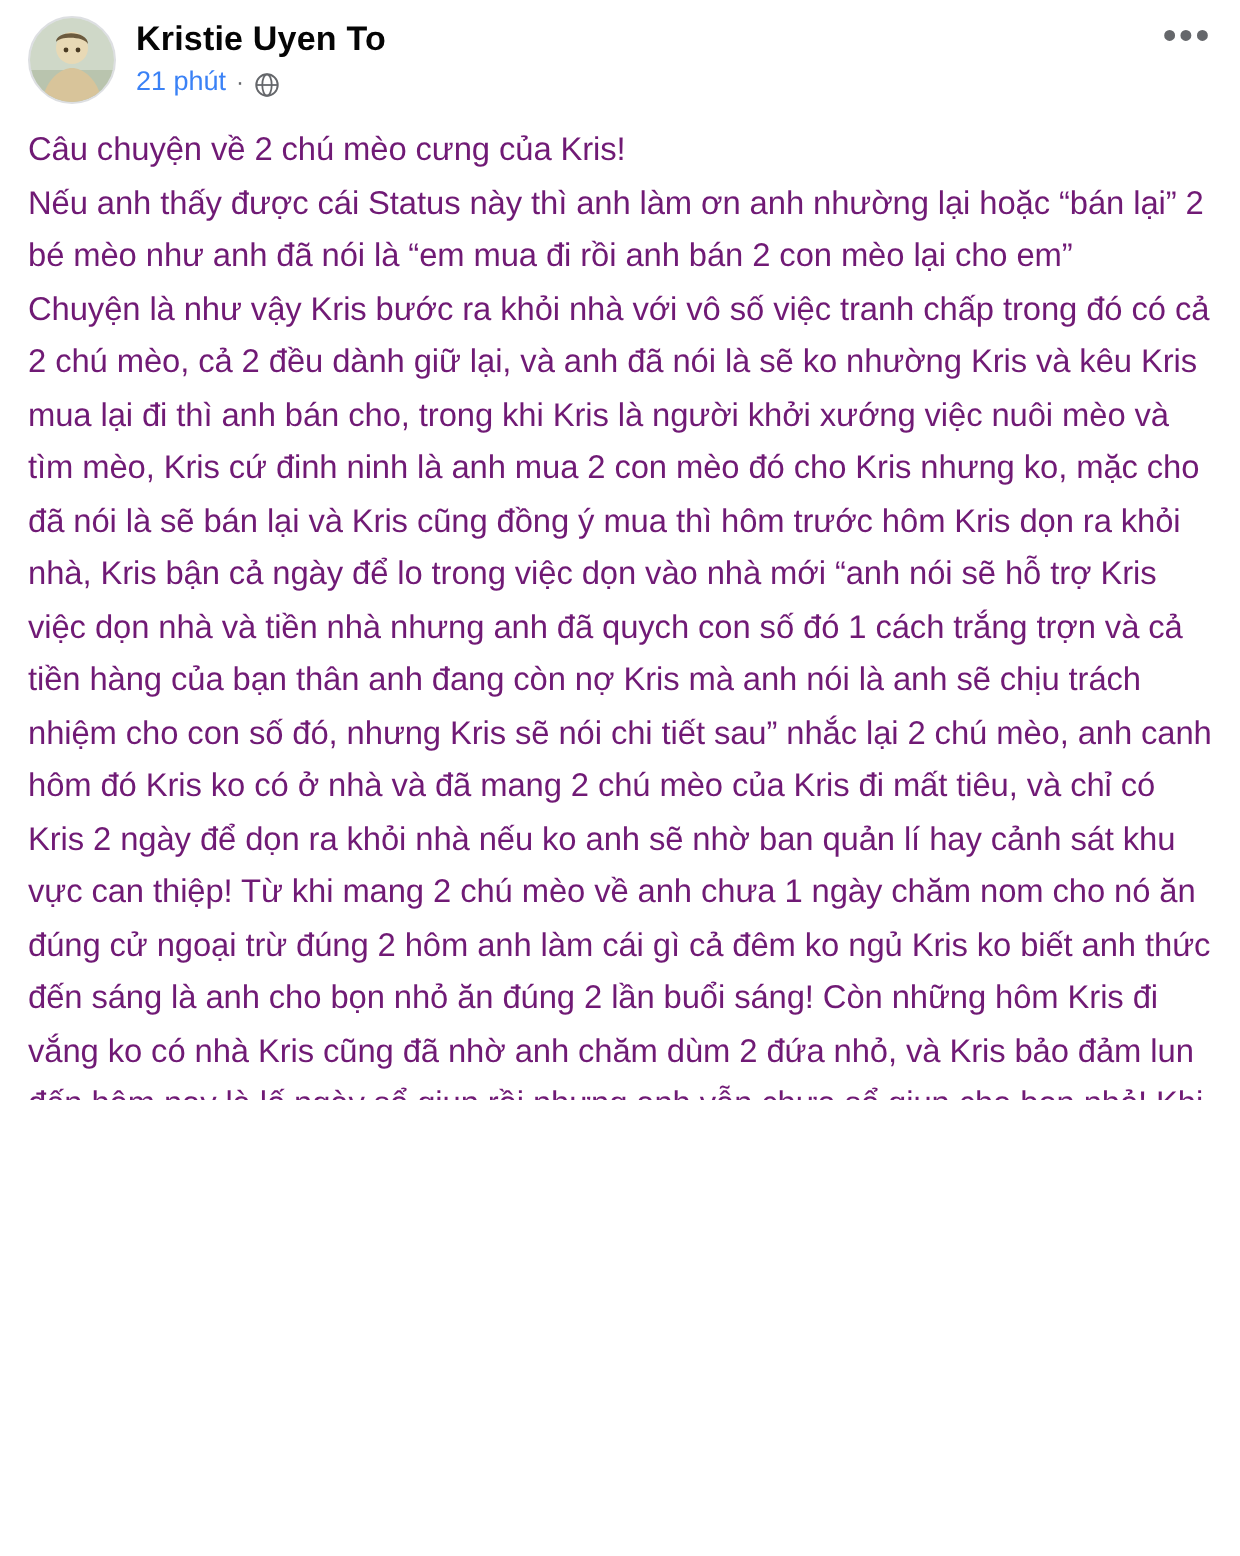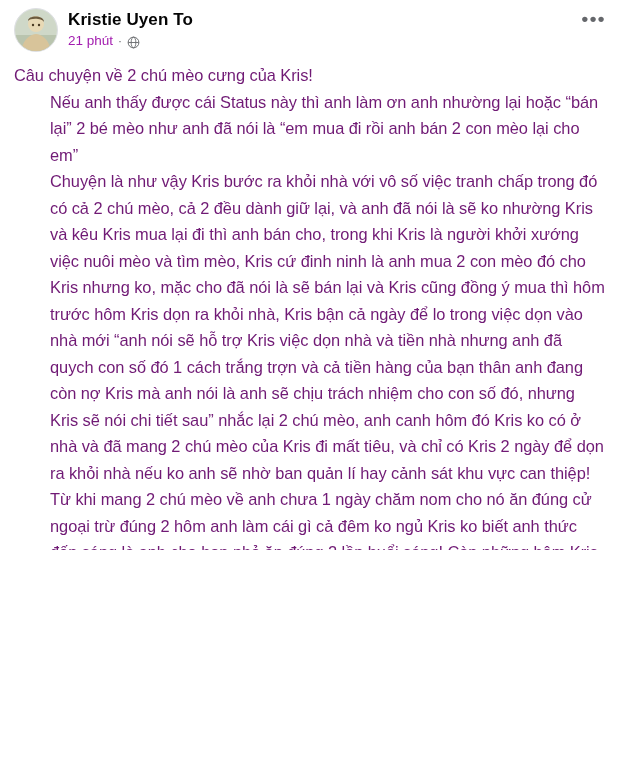--- a/index.html
+++ b/index.html
@@ -59,21 +59,21 @@
   }
   .meta-line {
     display: flex;
     align-items: center;
     font-size: 13.5px;
     color: #65676b;
     line-height: 18px;
     margin-top: 2px;
   }
   .meta-time {
-    color: #a21caf;
+    color: #3b82f6;
   }
   .meta-dot {
     margin: 0 5px;
     font-size: 12px;
     color: #65676b;
   }
   .globe-icon {
     display: inline-block;
     width: 13px;
     height: 13px;
@@ -102,21 +102,20 @@
   .para {
     font-size: 16.4px;
     line-height: 26.5px;
     color: #701a75;
     margin: 0 0 0 0;
     word-wrap: break-word;
     letter-spacing: -0.05px;
   }
   .para + .para {
     margin-top: 0px;
-    margin-left: 36px;
   }
 </style>
 </head>
 <body>
 
 <div class="post">
 
   <div class="post-header">
 
     <div class="avatar">

